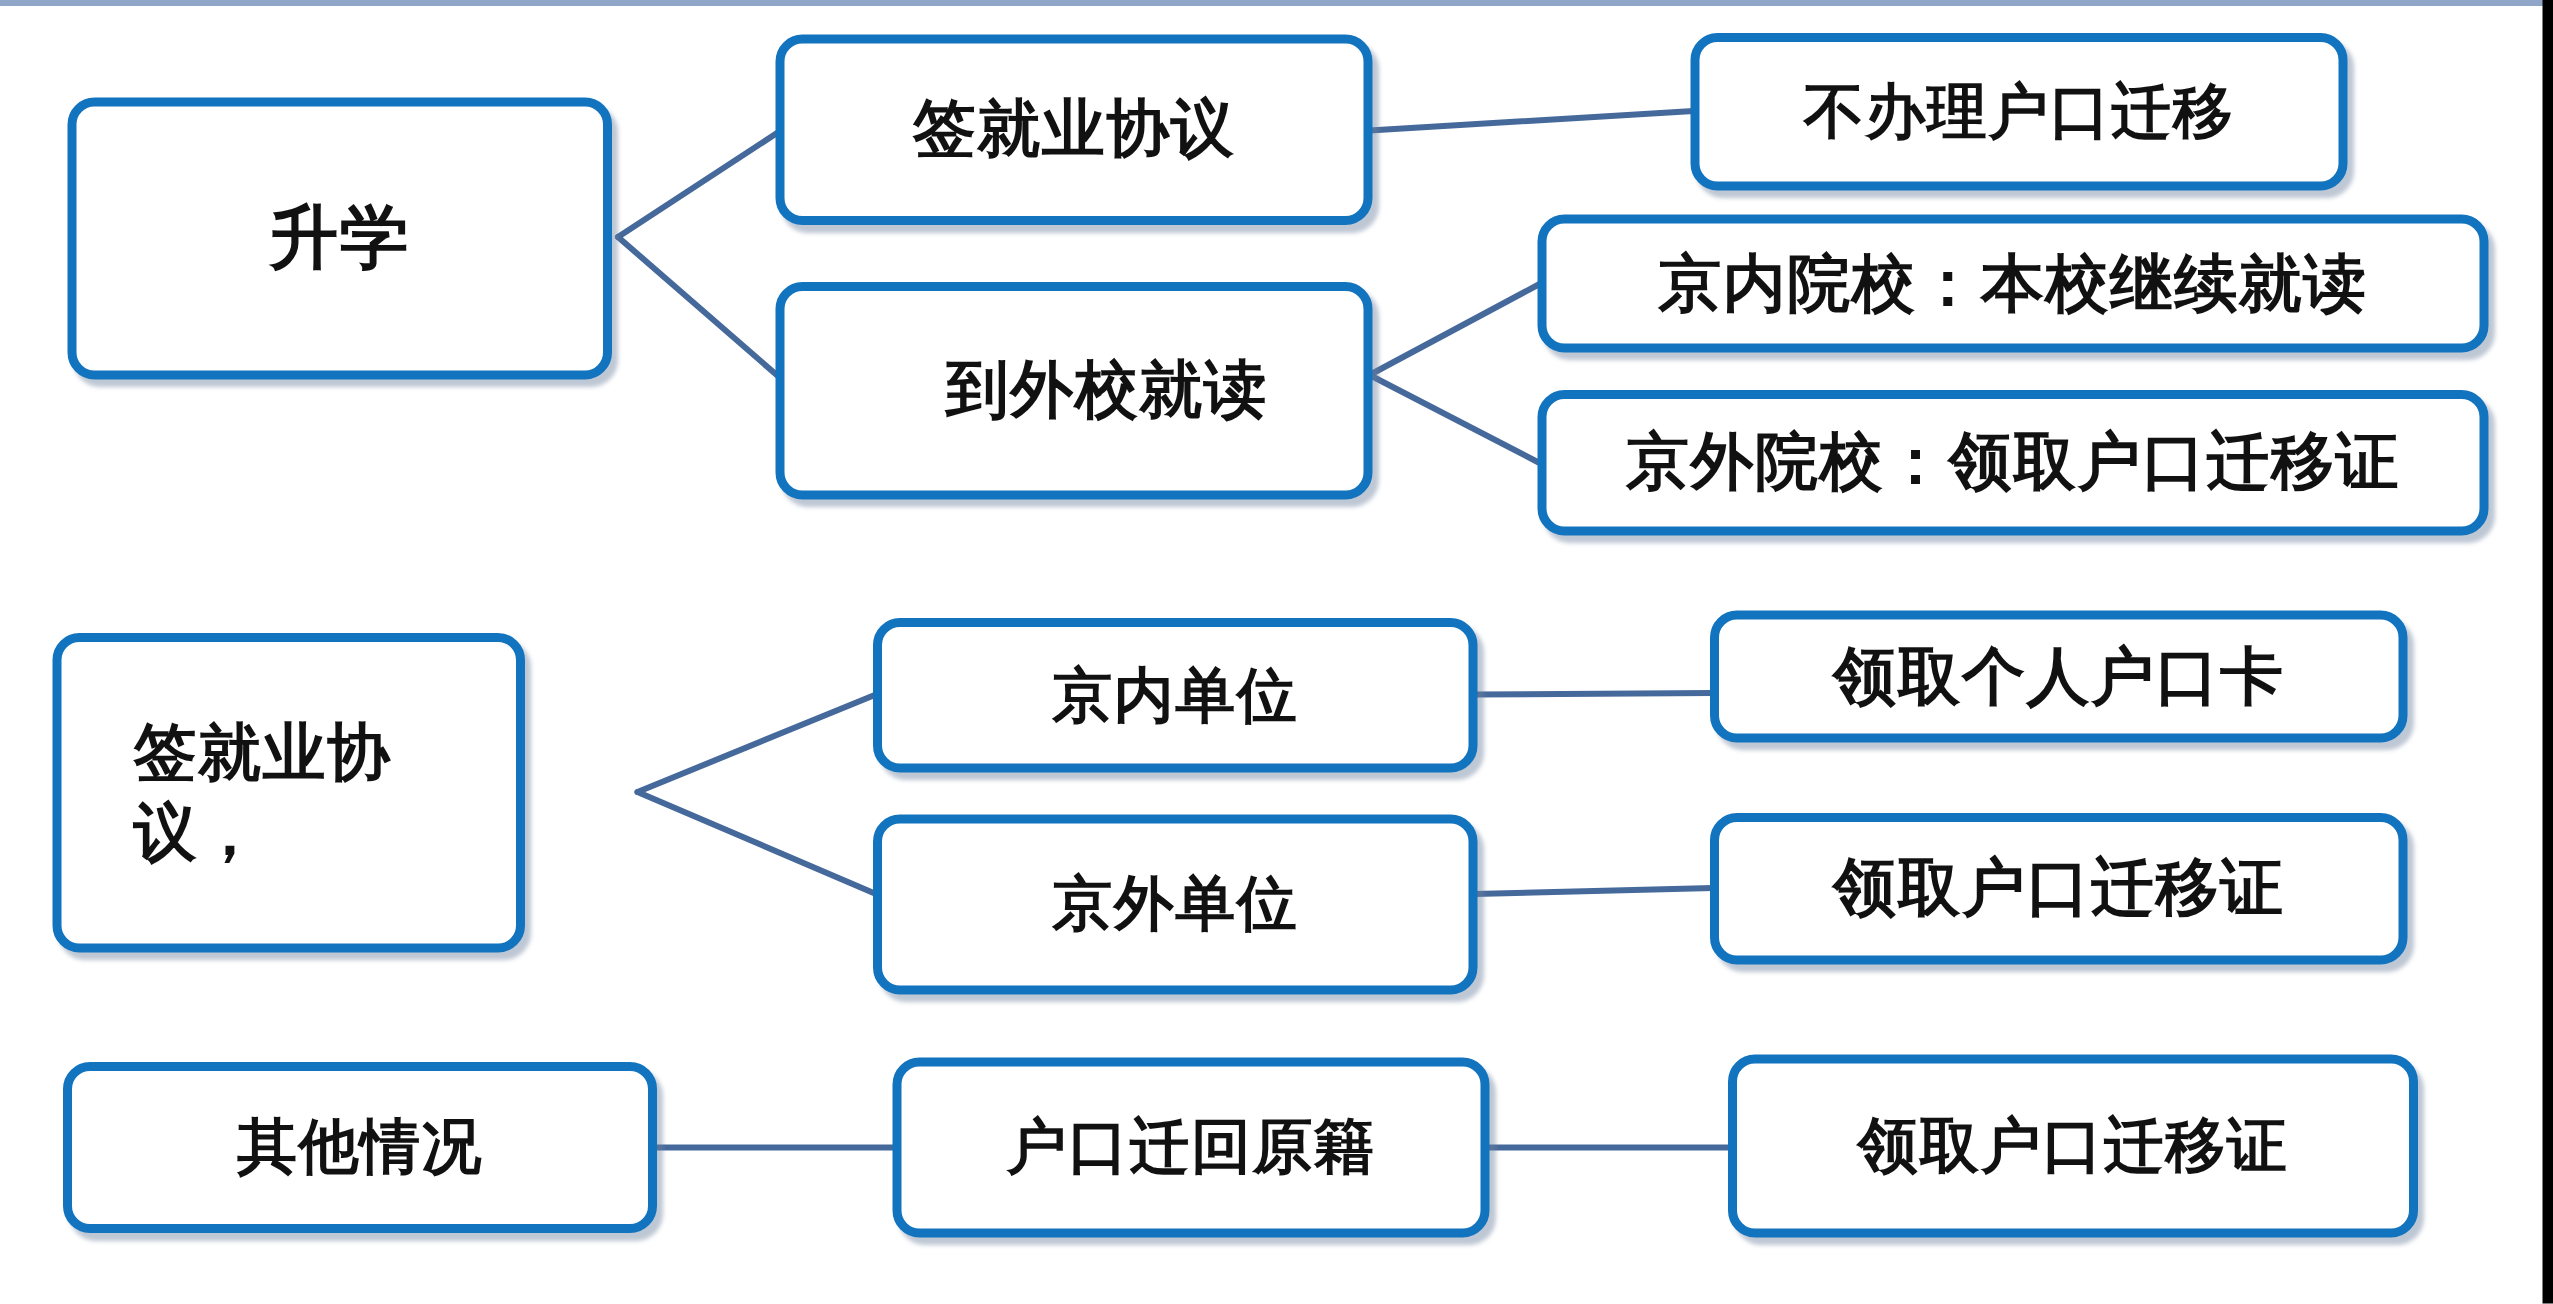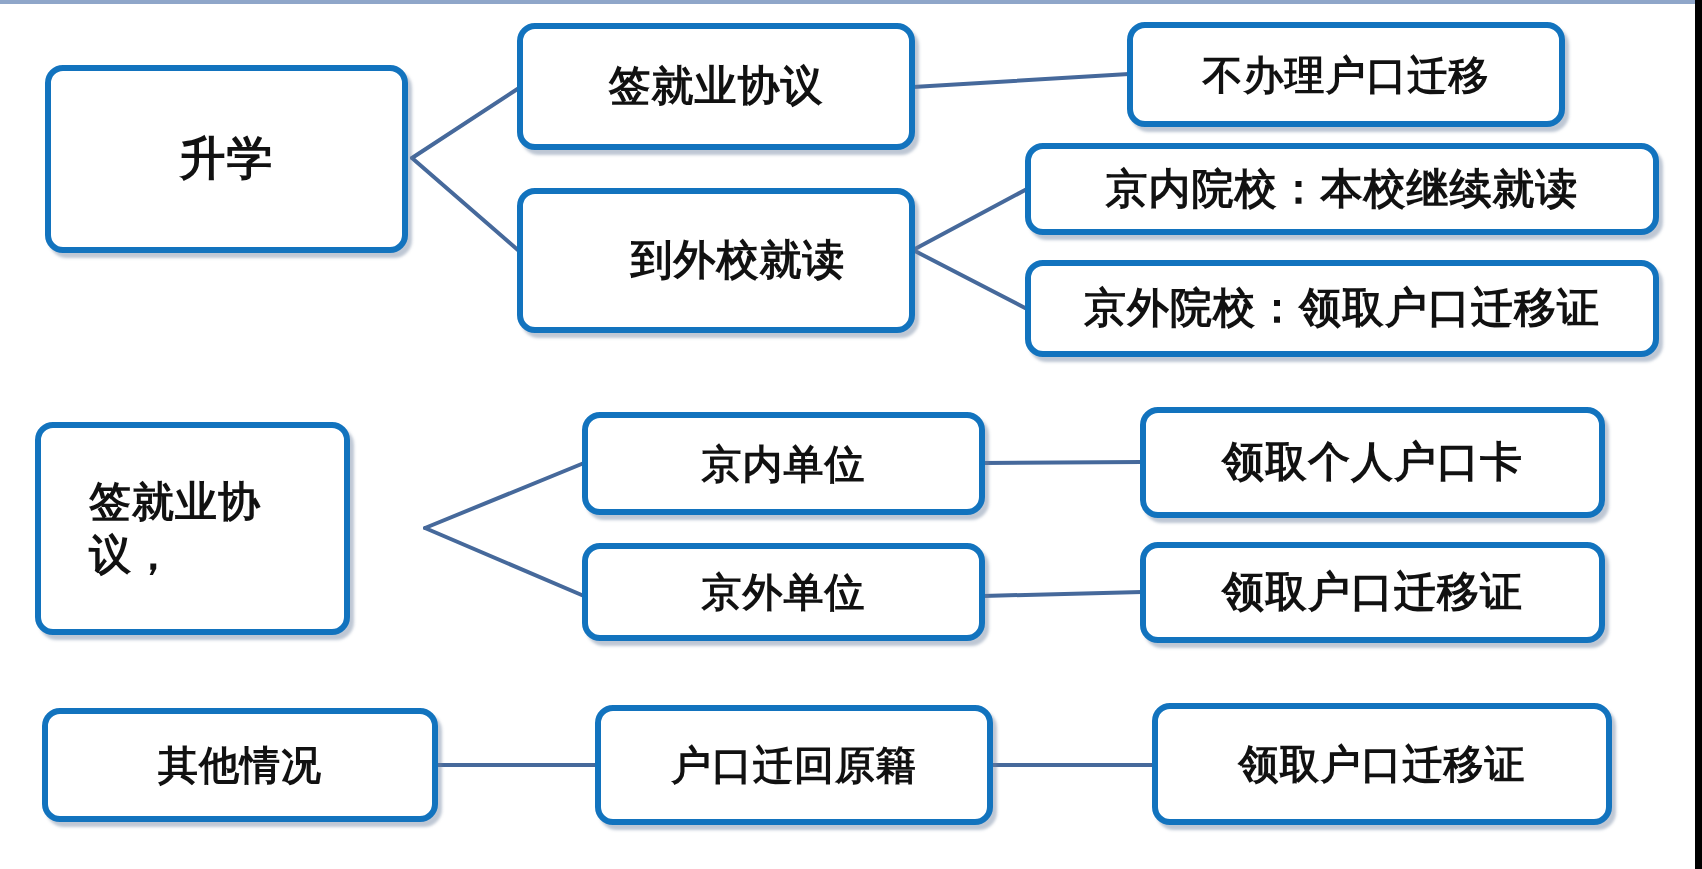--- a/index.html
+++ b/index.html
@@ -61,22 +61,22 @@
 
   
   #n-further-study      { left:   45px; top:  65px; width: 363px; height: 188px; }
   #n-stay-same-school   { left:  517px; top:  23px; width: 398px; height: 127px; }
   #n-study-other-school { left:  517px; top: 188px; width: 398px; height: 145px; padding-left: 44px; }
   #n-no-hukou-transfer  { left: 1127px; top:  22px; width: 438px; height: 105px; }
   #n-beijing-college    { left: 1025px; top: 143px; width: 634px; height:  92px; }
   #n-nonbeijing-college { left: 1025px; top: 260px; width: 634px; height:  97px; }
   #n-sign-agreement     { left:   35px; top: 422px; width: 315px; height: 213px; }
   #n-beijing-employer   { left:  582px; top: 412px; width: 403px; height: 103px; }
-  #n-nonbeijing-employer{ left:  582px; top: 543px; width: 403px; height: 98px; }
-  #n-receive-card       { left: 1140px; top: 407px; width: 465px; height: 111px; }
+  #n-nonbeijing-employer{ left:  582px; top: 543px; width: 403px; height: 120px; }
+  #n-receive-card       { left: 1140px; top: 407px; width: 465px; height: 88px; }
   #n-receive-cert       { left: 1140px; top: 542px; width: 465px; height: 101px; }
   #n-other-cases        { left:   42px; top: 708px; width: 396px; height: 114px; }
   #n-hukou-return       { left:  595px; top: 705px; width: 398px; height: 120px; }
   #n-receive-cert-2     { left: 1152px; top: 703px; width: 460px; height: 122px; }
 </style>
 </head>
 <body>
 
 <div class="top-line"></div>
 <div class="right-line"></div>

